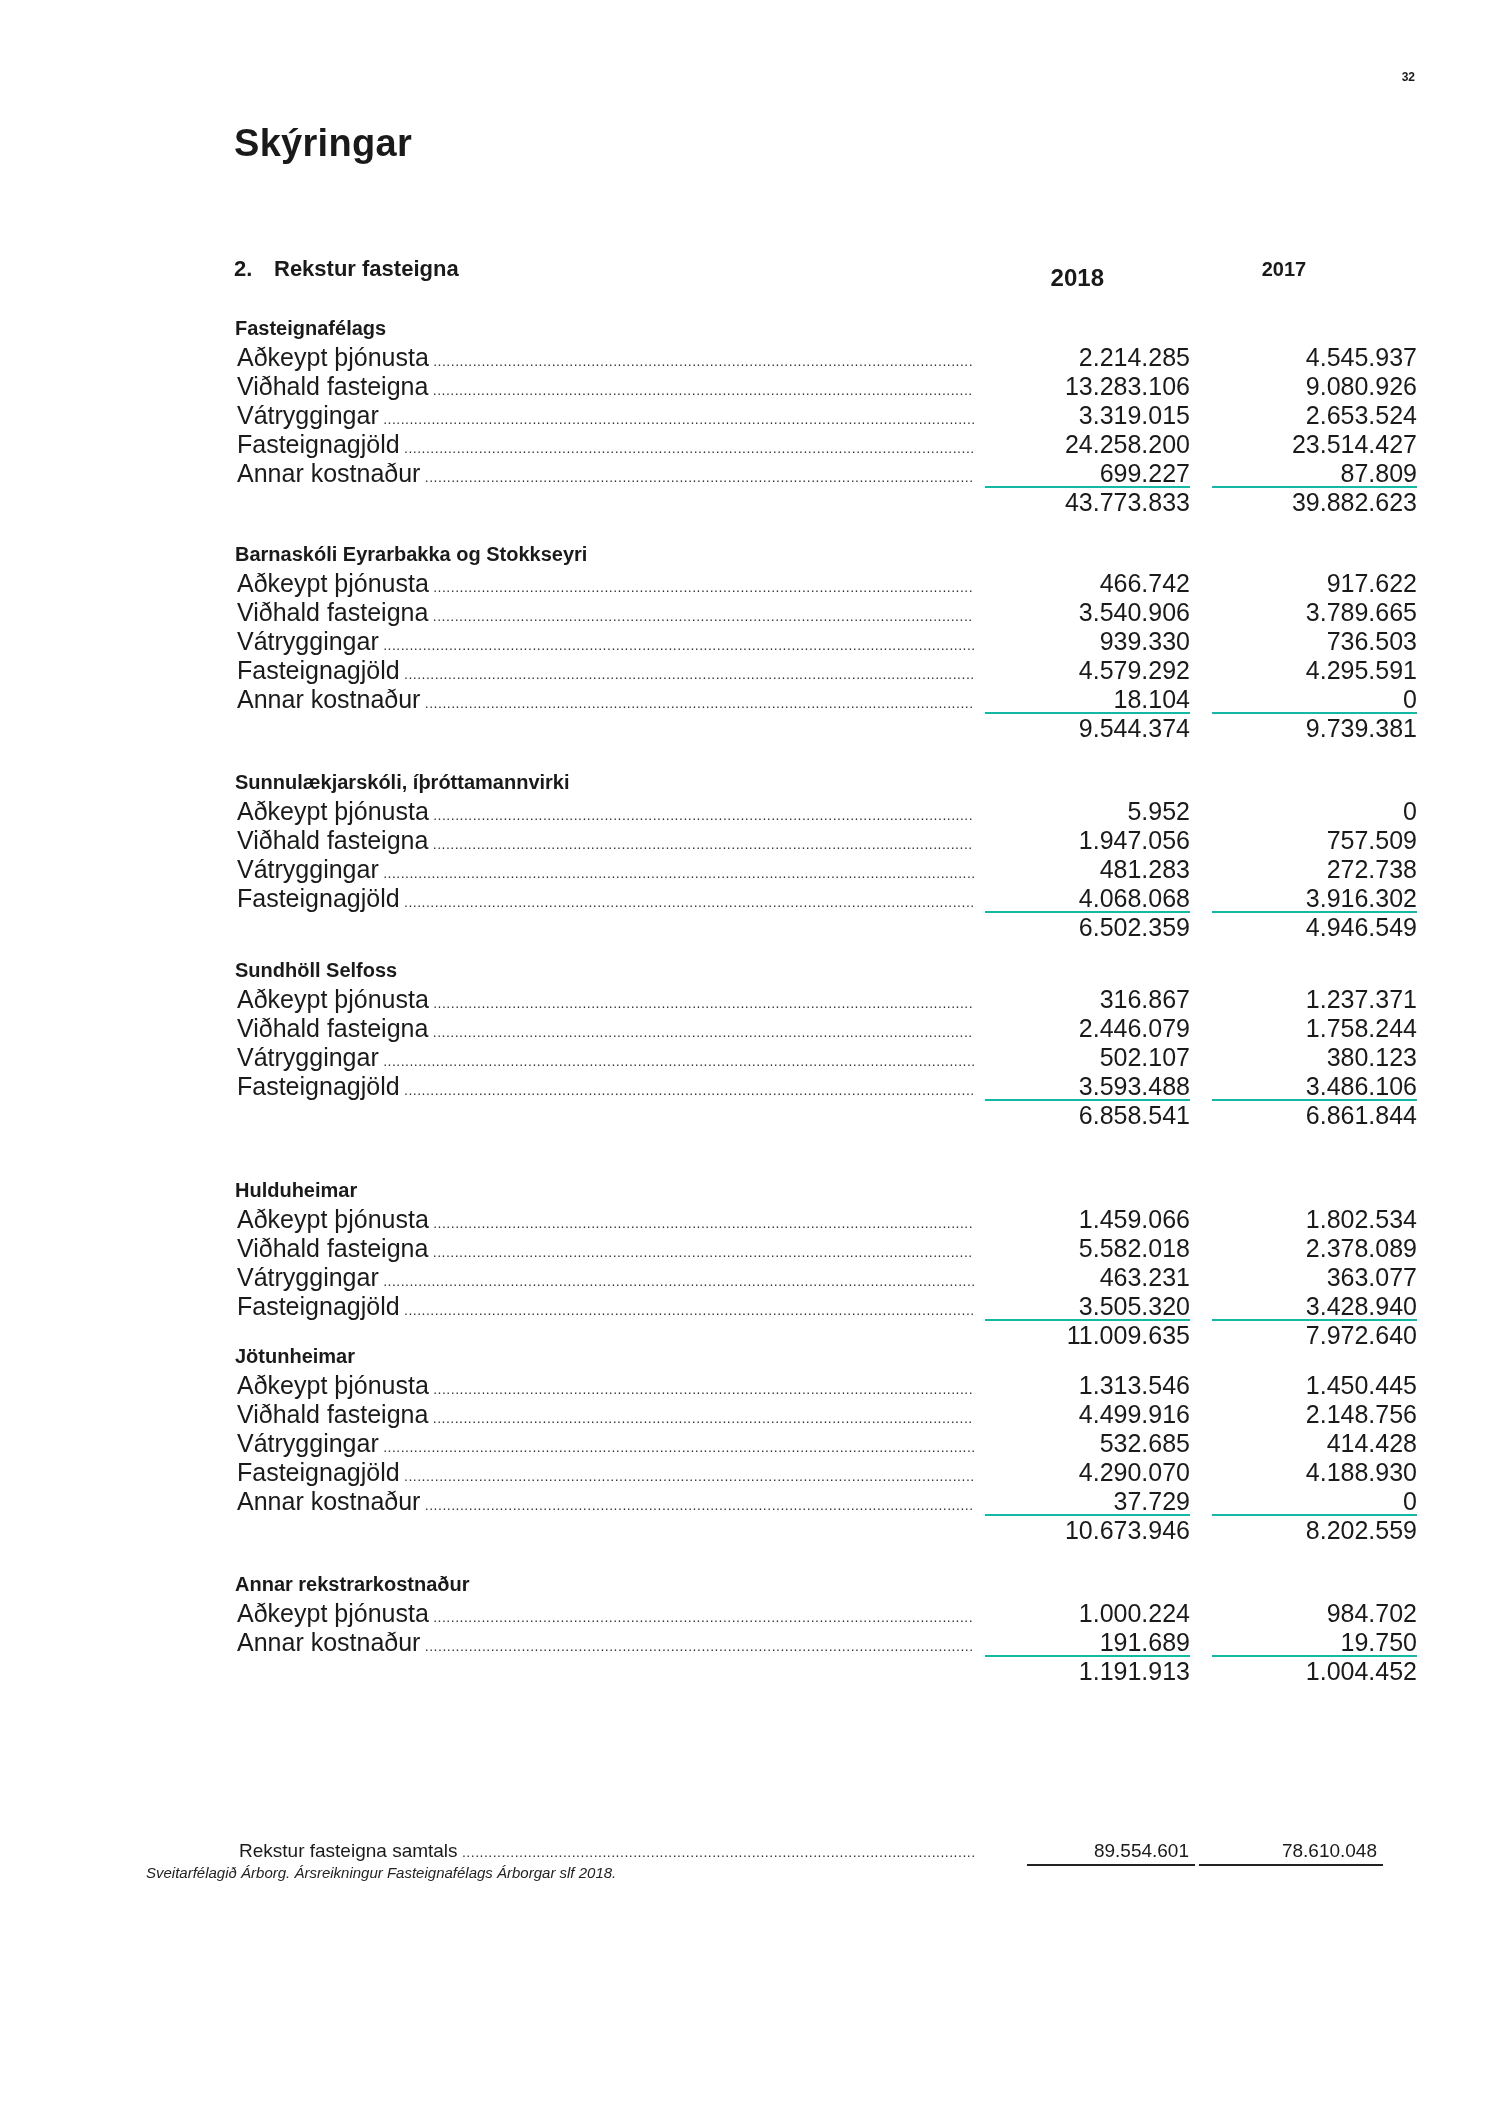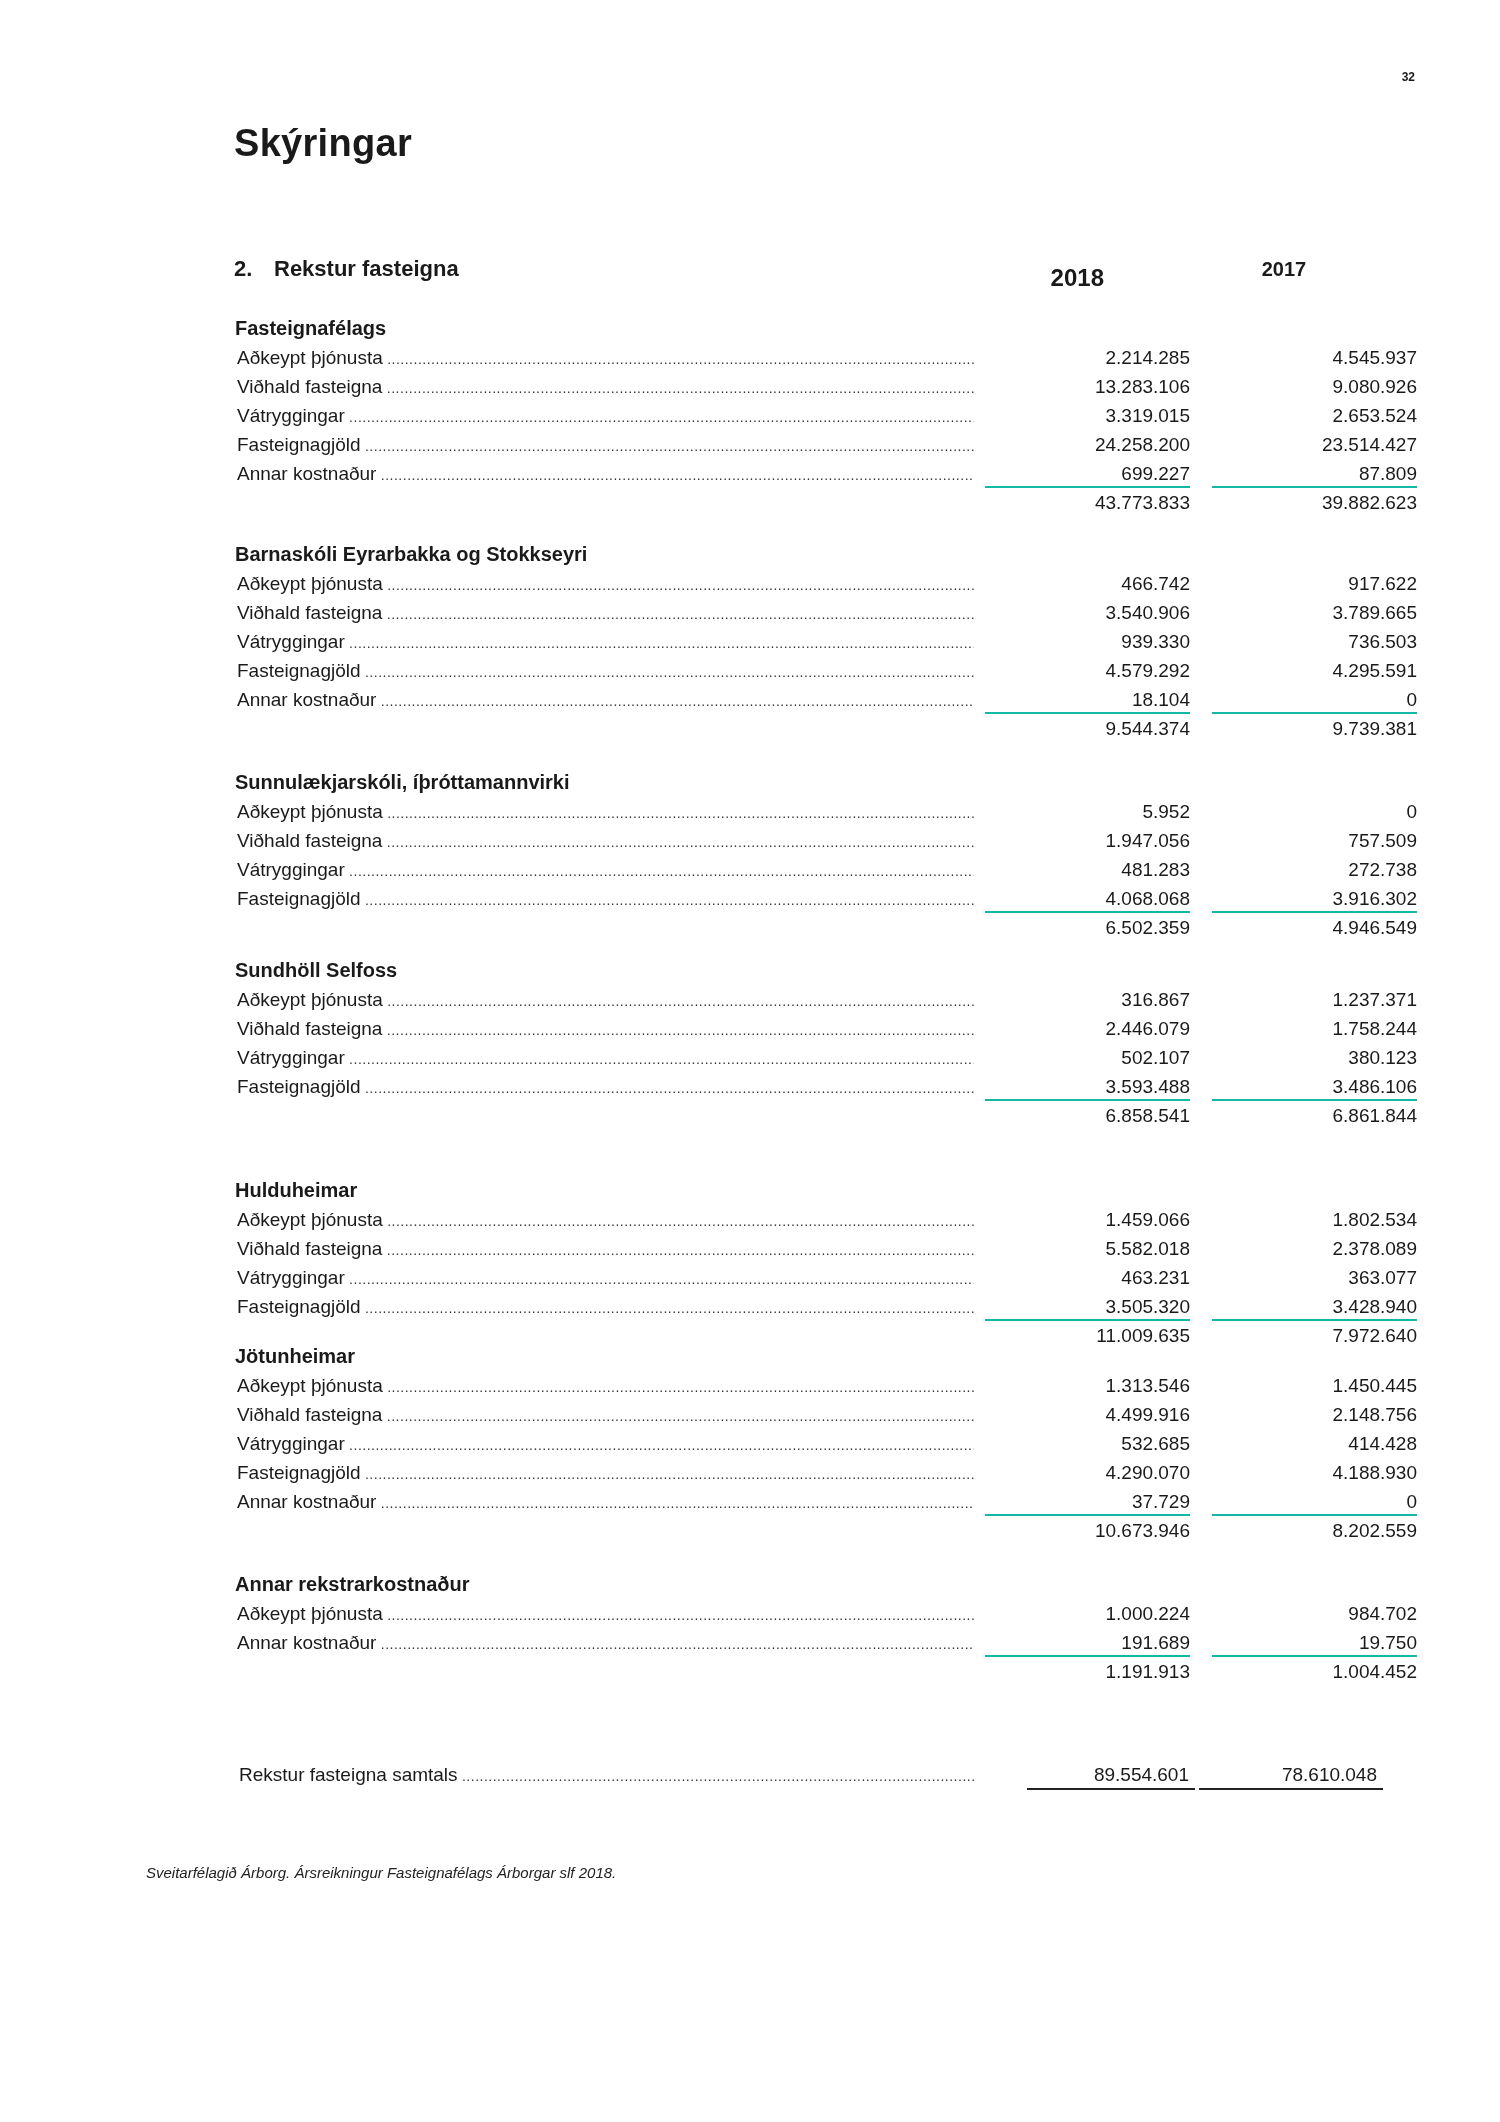--- a/index.html
+++ b/index.html
@@ -20,37 +20,37 @@
       font-size: 22px; font-weight: bold;
     }
     .note-header .num { position: absolute; left: 0; }
     .note-header .title { position: absolute; left: 40px; }
     .note-header .y1 { position: absolute; left: 790px; width: 80px; text-align: right; font-size: 24px; top: 8px; }
     .note-header .y2 { position: absolute; left: 1010px; width: 80px; text-align: center; font-size: 20px; top: 2px; }
 
     #sections { position: absolute; top: 0; left: 0; width: 1500px; }
     .section { position: absolute; left: 235px; width: 1120px; }
     .sec-title { height: 29px; font-size: 20px; font-weight: bold; line-height: 29px; }
-    .row { position: relative; height: 29px; line-height: 29px; font-size: 19px; }
+    .row { position: relative; height: 29px; line-height: 29px; font-size: 25px; }
     .row .label {
       position: absolute; left: 2px; width: 737px; overflow: hidden; white-space: nowrap;
     }
     .row .label::after {
       content: " ......................................................................................................................................................................................................................................................................";
       letter-spacing: 0.5px; font-size: 14px; color: #333;
     }
     .row .v1, .row .v2 { position: absolute; text-align: right; width: 160px; }
     .row .v1 { left: 795px; }
     .row .v2 { left: 1022px; }
     .row.last .v1, .row.last .v2 { border-bottom: 2px solid #14b8a6; height: 27px; }
     .row.last .v1 { left: 750px; width: 205px; padding-right: 0; }
     .row.last .v2 { left: 977px; width: 205px; }
 
     .grand {
-      position: absolute; top: 1760px; left: 239px; width: 1120px; height: 30px;
+      position: absolute; top: 1836px; left: 239px; width: 1120px; height: 30px;
       font-size: 19px; line-height: 30px;
     }
     .grand .label { position: absolute; left: 0; width: 735px; overflow: hidden; white-space: nowrap; }
     .grand .label::after {
       content: " .....................................................................................................................................................................................................................................";
       letter-spacing: 0.5px; font-size: 14px; color: #333;
     }
     .grand .v1, .grand .v2 {
       position: absolute; text-align: right; border-bottom: 2px solid #222; height: 28px;
     }

